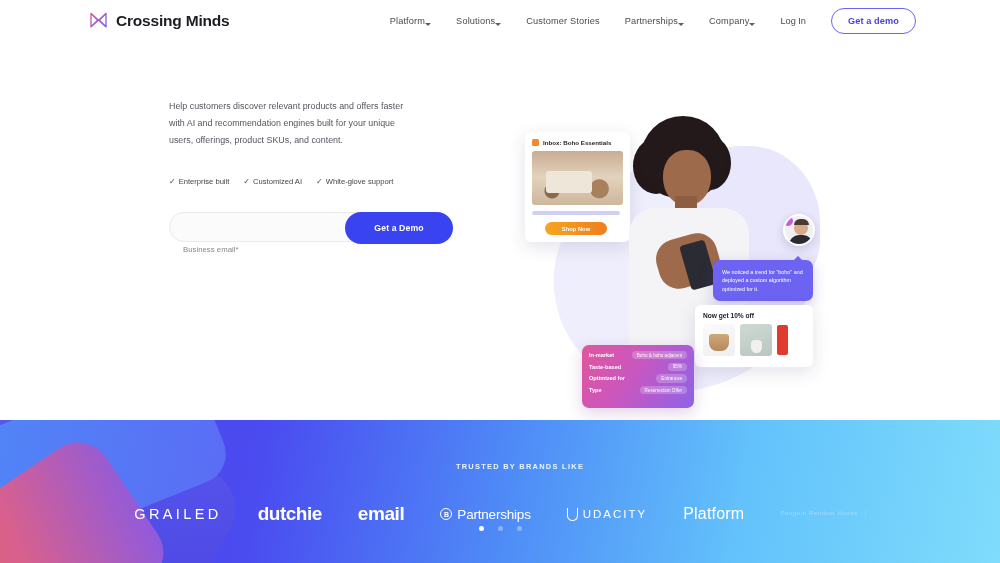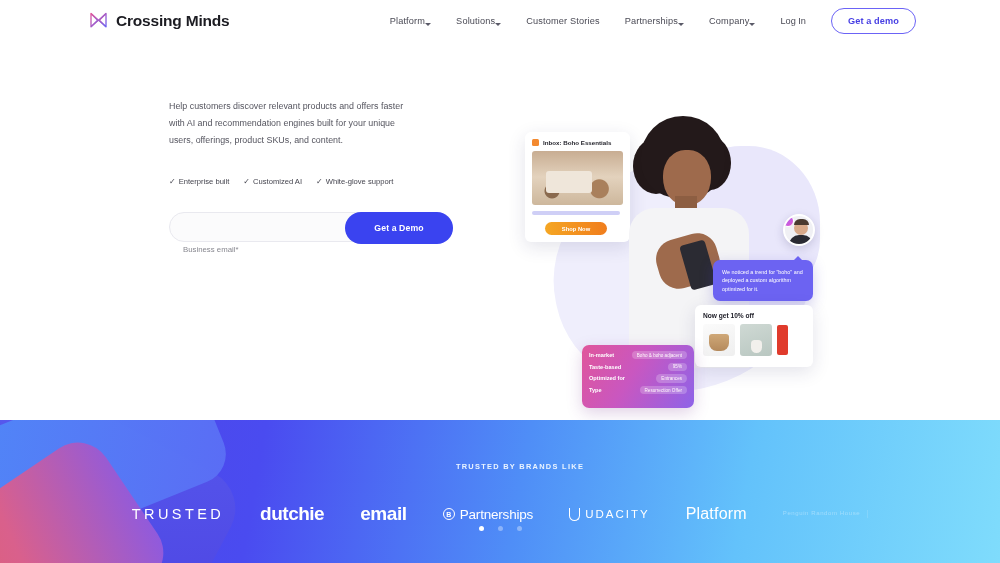--- a/index.html
+++ b/index.html
@@ -391,21 +391,21 @@
 
   <div class="band">
     <div class="band-wedge-a"></div>
     <div class="band-wedge-c"></div>
     <div class="band-wedge-b"></div>
 
     <div class="band-inner">
       <div class="band-label">TRUSTED BY BRANDS LIKE</div>
 
       <div class="logos">
-        <span class="logo logo-grailed">TRUSTED</span>
+        <span class="logo logo-grailed">GRAILED</span>
         <span class="logo logo-dutchie">dutchie</span>
         <span class="logo logo-hulu">email</span>
         <span class="logo logo-backcountry">
           <span class="bc-mark">B</span>
           <span>Partnerships</span>
         </span>
         <span class="logo logo-udacity">
           <span class="ud-mark"></span>
           <span>UDACITY</span>
         </span>

